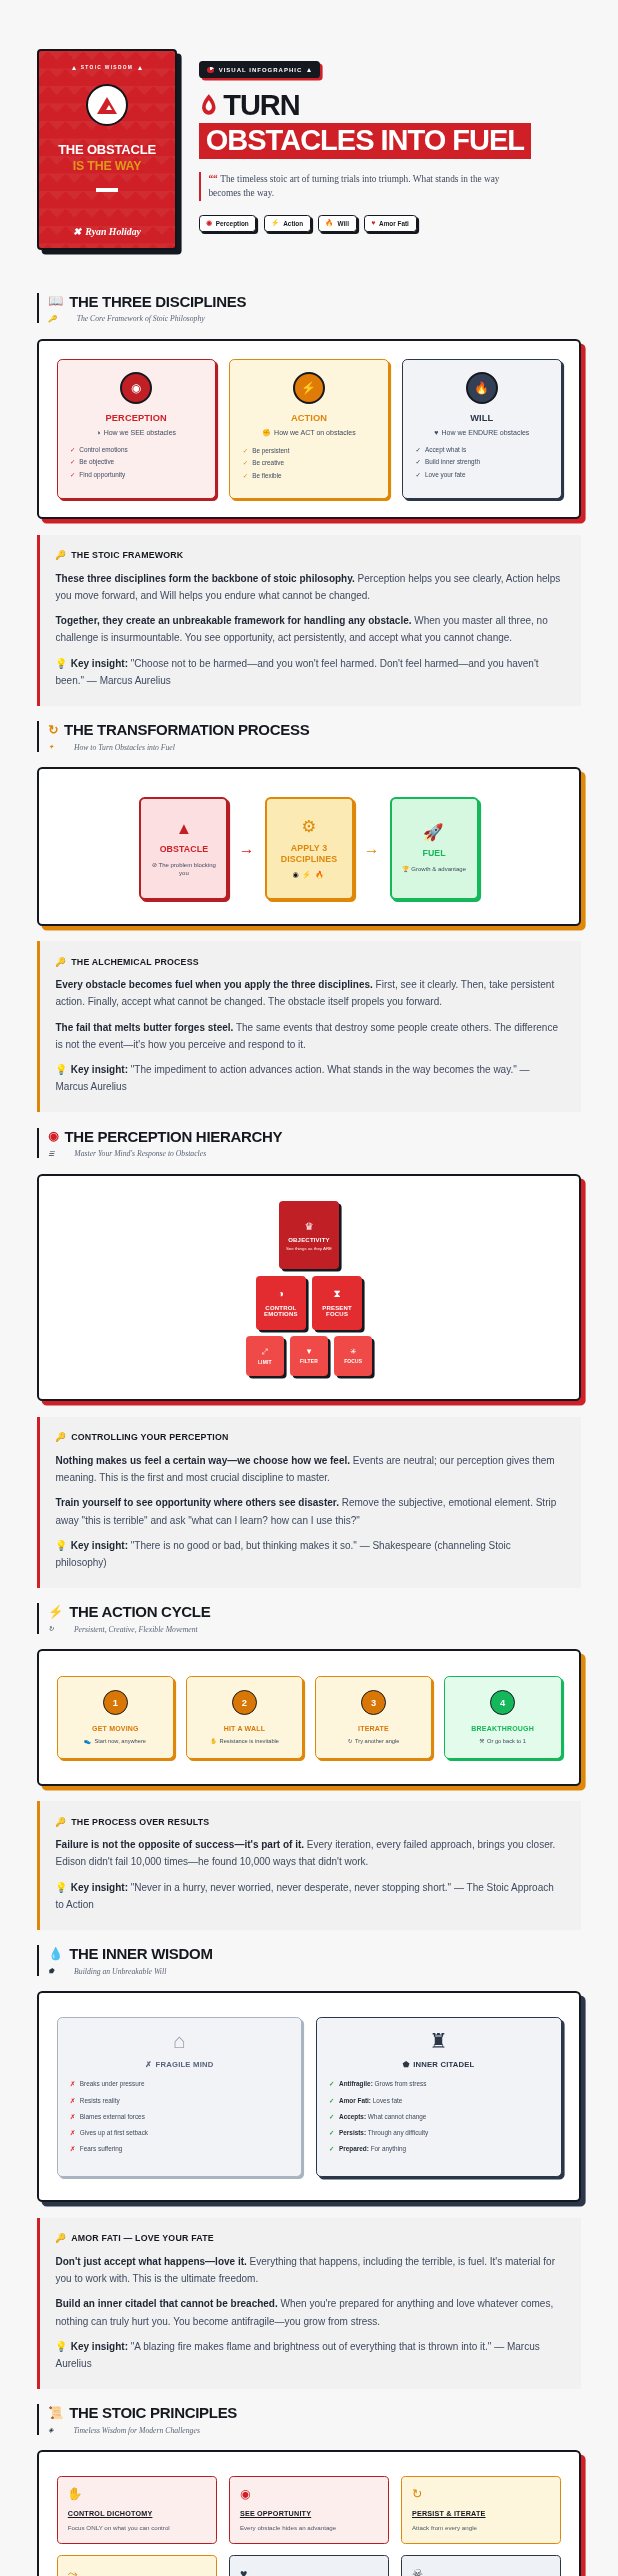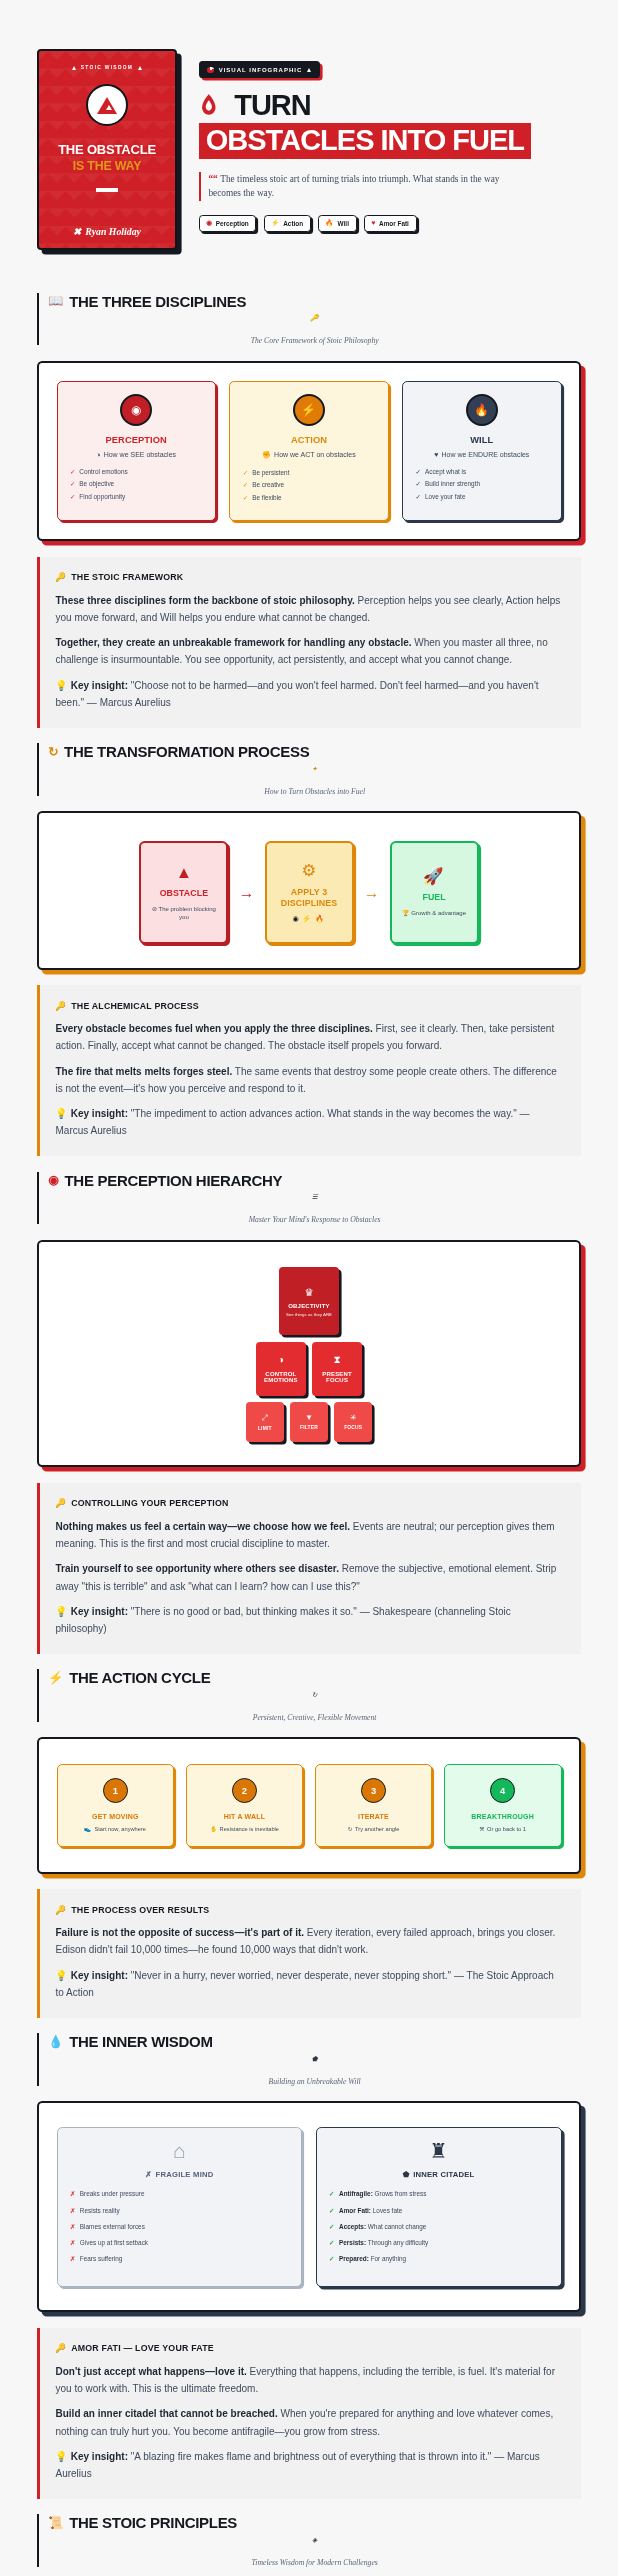--- a/index.html
+++ b/index.html
@@ -94,21 +94,21 @@
     padding: 5.2px 8.8px; border-radius: 3.6px;
     box-shadow: 2.6px 2.6px 0 #cf2027;
   }
   .badge .pie {
     width: 6.7px; height: 6.7px; border-radius: 50%;
     background: conic-gradient(#fff 0 72deg, #cf2027 72deg 360deg);
   }
   .badge .tri-w { border-bottom-color:#fff; }
 
   .h-turn {
-    display: flex; align-items: center; gap: 16px;
+    display: flex; align-items: center; gap: 5px;
     margin-top: 13.4px;
   }
   .flame {
     width: 19.6px; height: 24px; position: relative; flex: 0 0 19.6px;
   }
   .flame svg { display:block; }
   .h-turn-text {
     font-size: 29px; font-weight: 900; letter-spacing: -1px;
     color: #15181f; line-height: .95;
   }
@@ -142,21 +142,21 @@
 
   
   .section { padding: 15.5px 37px 0 37px; }
   .sec-head { border-left: 2.6px solid #15181f; padding-left: 9.3px; margin-bottom: 15.5px; }
   .sec-title {
     display: flex; align-items: center; gap: 5.7px;
     font-size: 15px; font-weight: 900; letter-spacing: -0.3px; color: #15181f;
   }
   .sec-sub {
     margin-top: 4.6px; font-family: "Liberation Serif", serif; font-style: italic;
-    font-size: 7.7px; color: #5a6576; display: flex; align-items: center; gap: 14px; flex-direction: column;
+    font-size: 7.7px; color: #5a6576; display: flex; align-items: center; gap: 20px;
   }
   .sec-icon { font-size: 12.4px; line-height: 1; }
   .sec-sub-icon { font-size: 6.7px; }
 
   .panel {
     background: #fff;
     border: 2.1px solid #15181f;
     border-radius: 5.2px;
     padding: 18.5px 17.5px;
   }
@@ -539,21 +539,21 @@
 
       </div>
     </div>
 
     <div class="note amber">
       <div class="note-title">
         <span style="color:#de8709">🔑</span>
         <span>THE ALCHEMICAL PROCESS</span>
       </div>
       <p><b>Every obstacle becomes fuel when you apply the three disciplines.</b><span> First, see it clearly. Then, take persistent action. Finally, accept what cannot be changed. The obstacle itself propels you forward.</span></p>
-      <p><b>The fire that melts melts forges steel.</b><span> The same events that destroy some people create others. The difference is not the event—it's how you perceive and respond to it.</span></p>
+      <p><b>The fail that melts butter forges steel.</b><span> The same events that destroy some people create others. The difference is not the event—it's how you perceive and respond to it.</span></p>
       <p><span class="key-ic">💡</span> <b>Key insight:</b><span> "The impediment to action advances action. What stands in the way becomes the way." — Marcus Aurelius</span></p>
     </div>
   </div>
 
   <div class="section">
     <div class="sec-head">
       <div class="sec-title">
         <span class="sec-icon" style="color:#cf2027">◉</span>
         <span>THE PERCEPTION HIERARCHY</span>
       </div>

